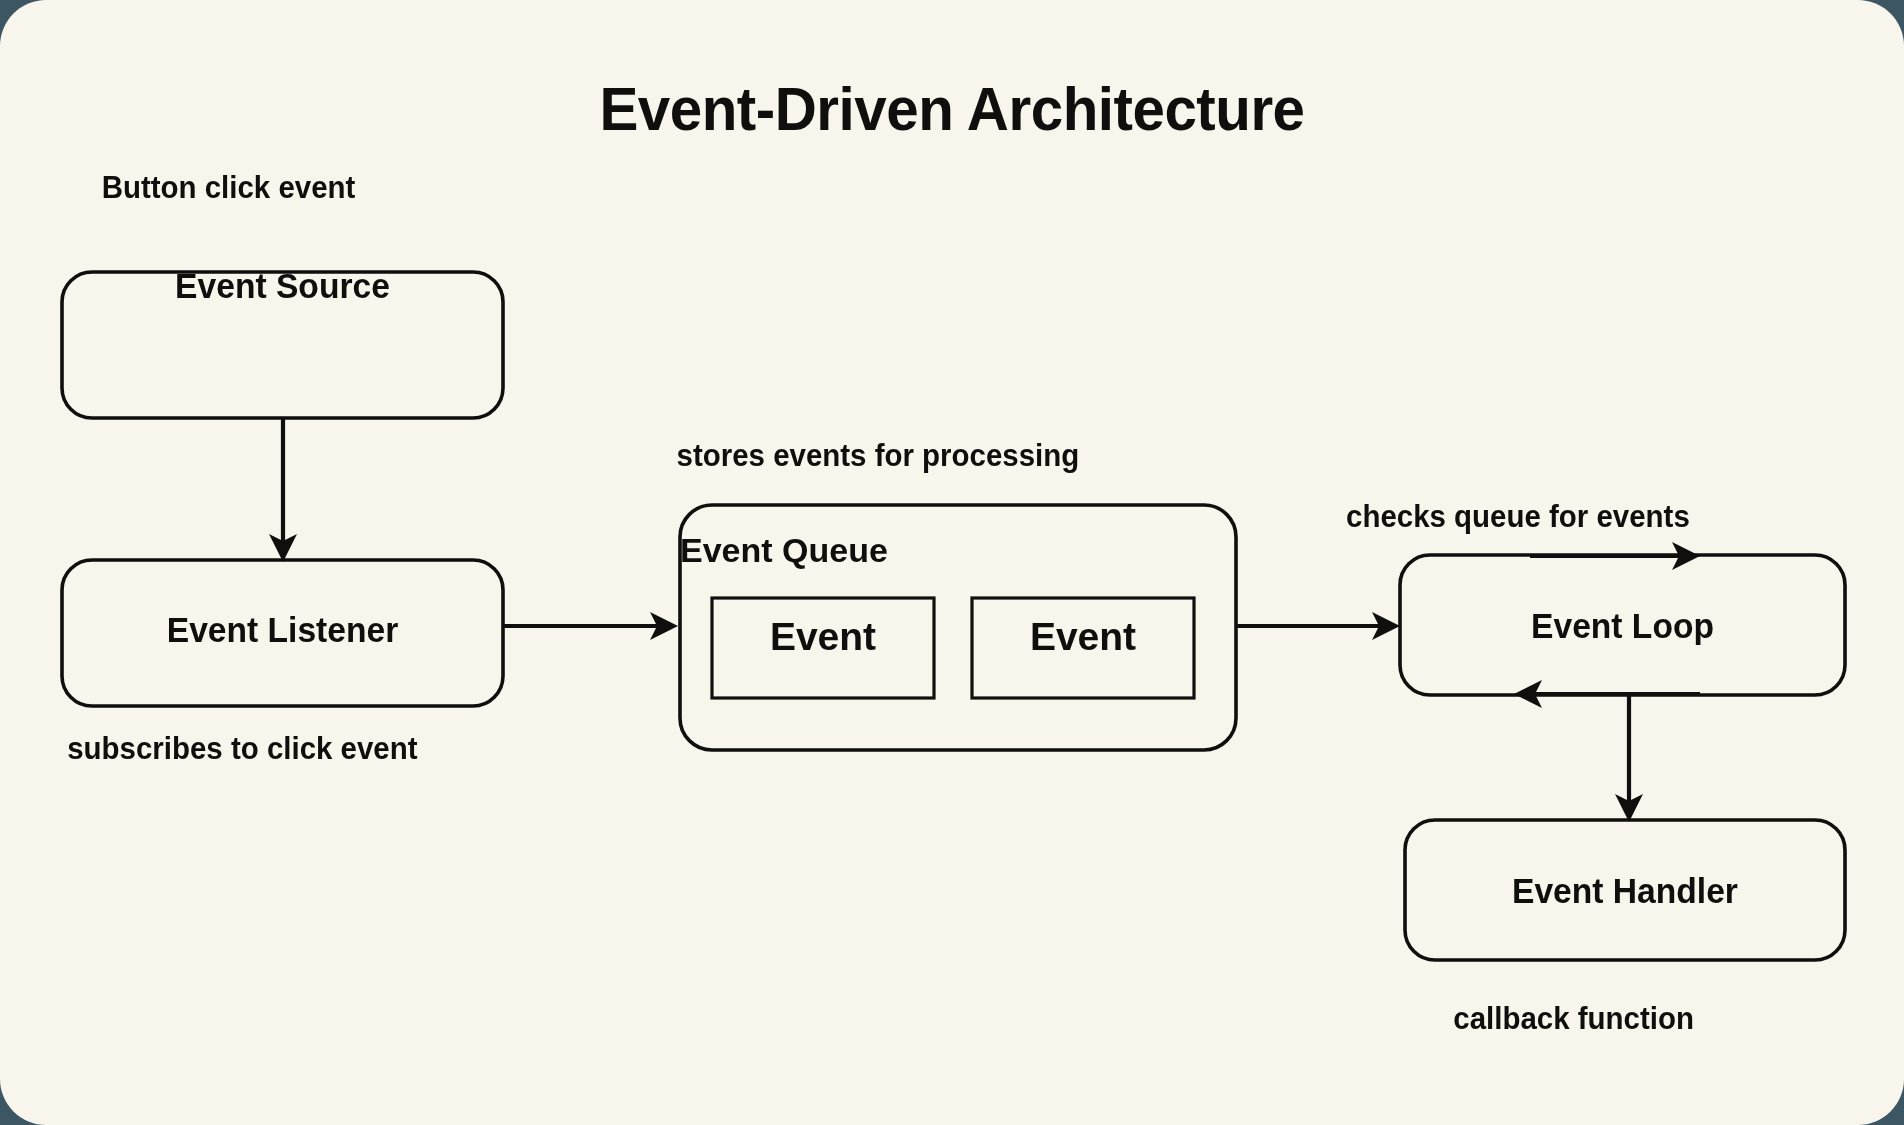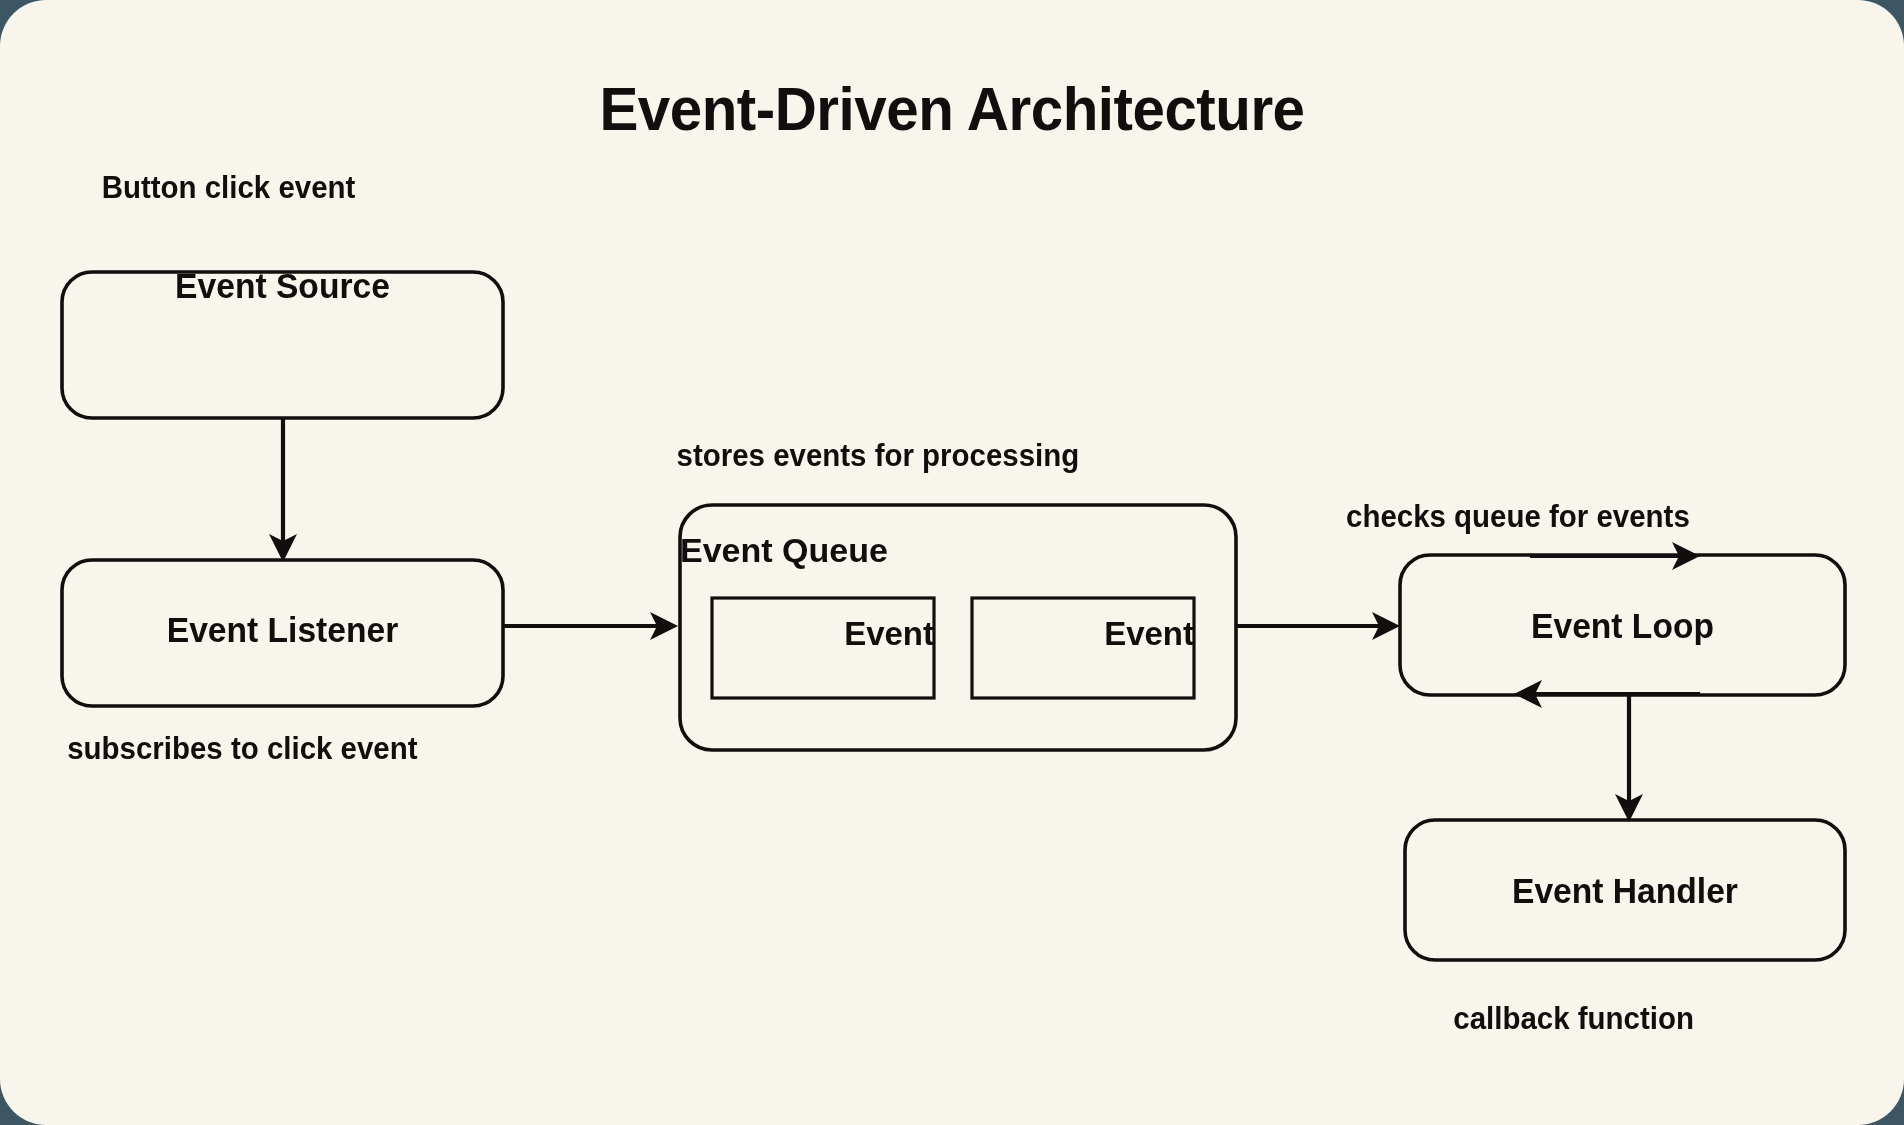--- a/index.html
+++ b/index.html
@@ -73,22 +73,22 @@
   }
   .edge-label {
     font-size: 31px;
     transform: scaleX(0.95);
   }
   .queue-title {
     font-size: 34px;
     text-align: left;
   }
   .evt-label {
-    font-size: 33px;
-    text-align: right;
+    font-size: 39px;
+    text-align: center;
   }
   
   #label-event-source   { left: 62px;  top: 268px; width: 441px; }
   #label-event-listener { left: 62px;  top: 612px; width: 441px; }
   #label-event-queue-title { left: 680px; top: 533px; width: 556px; }
   #label-evt-1 { left: 712px; top: 617px; width: 222px; }
   #label-evt-2 { left: 972px; top: 617px; width: 222px; }
   #label-event-loop    { left: 1400px; top: 608px; width: 445px; }
   #label-event-handler { left: 1405px; top: 873px; width: 440px; }
 

